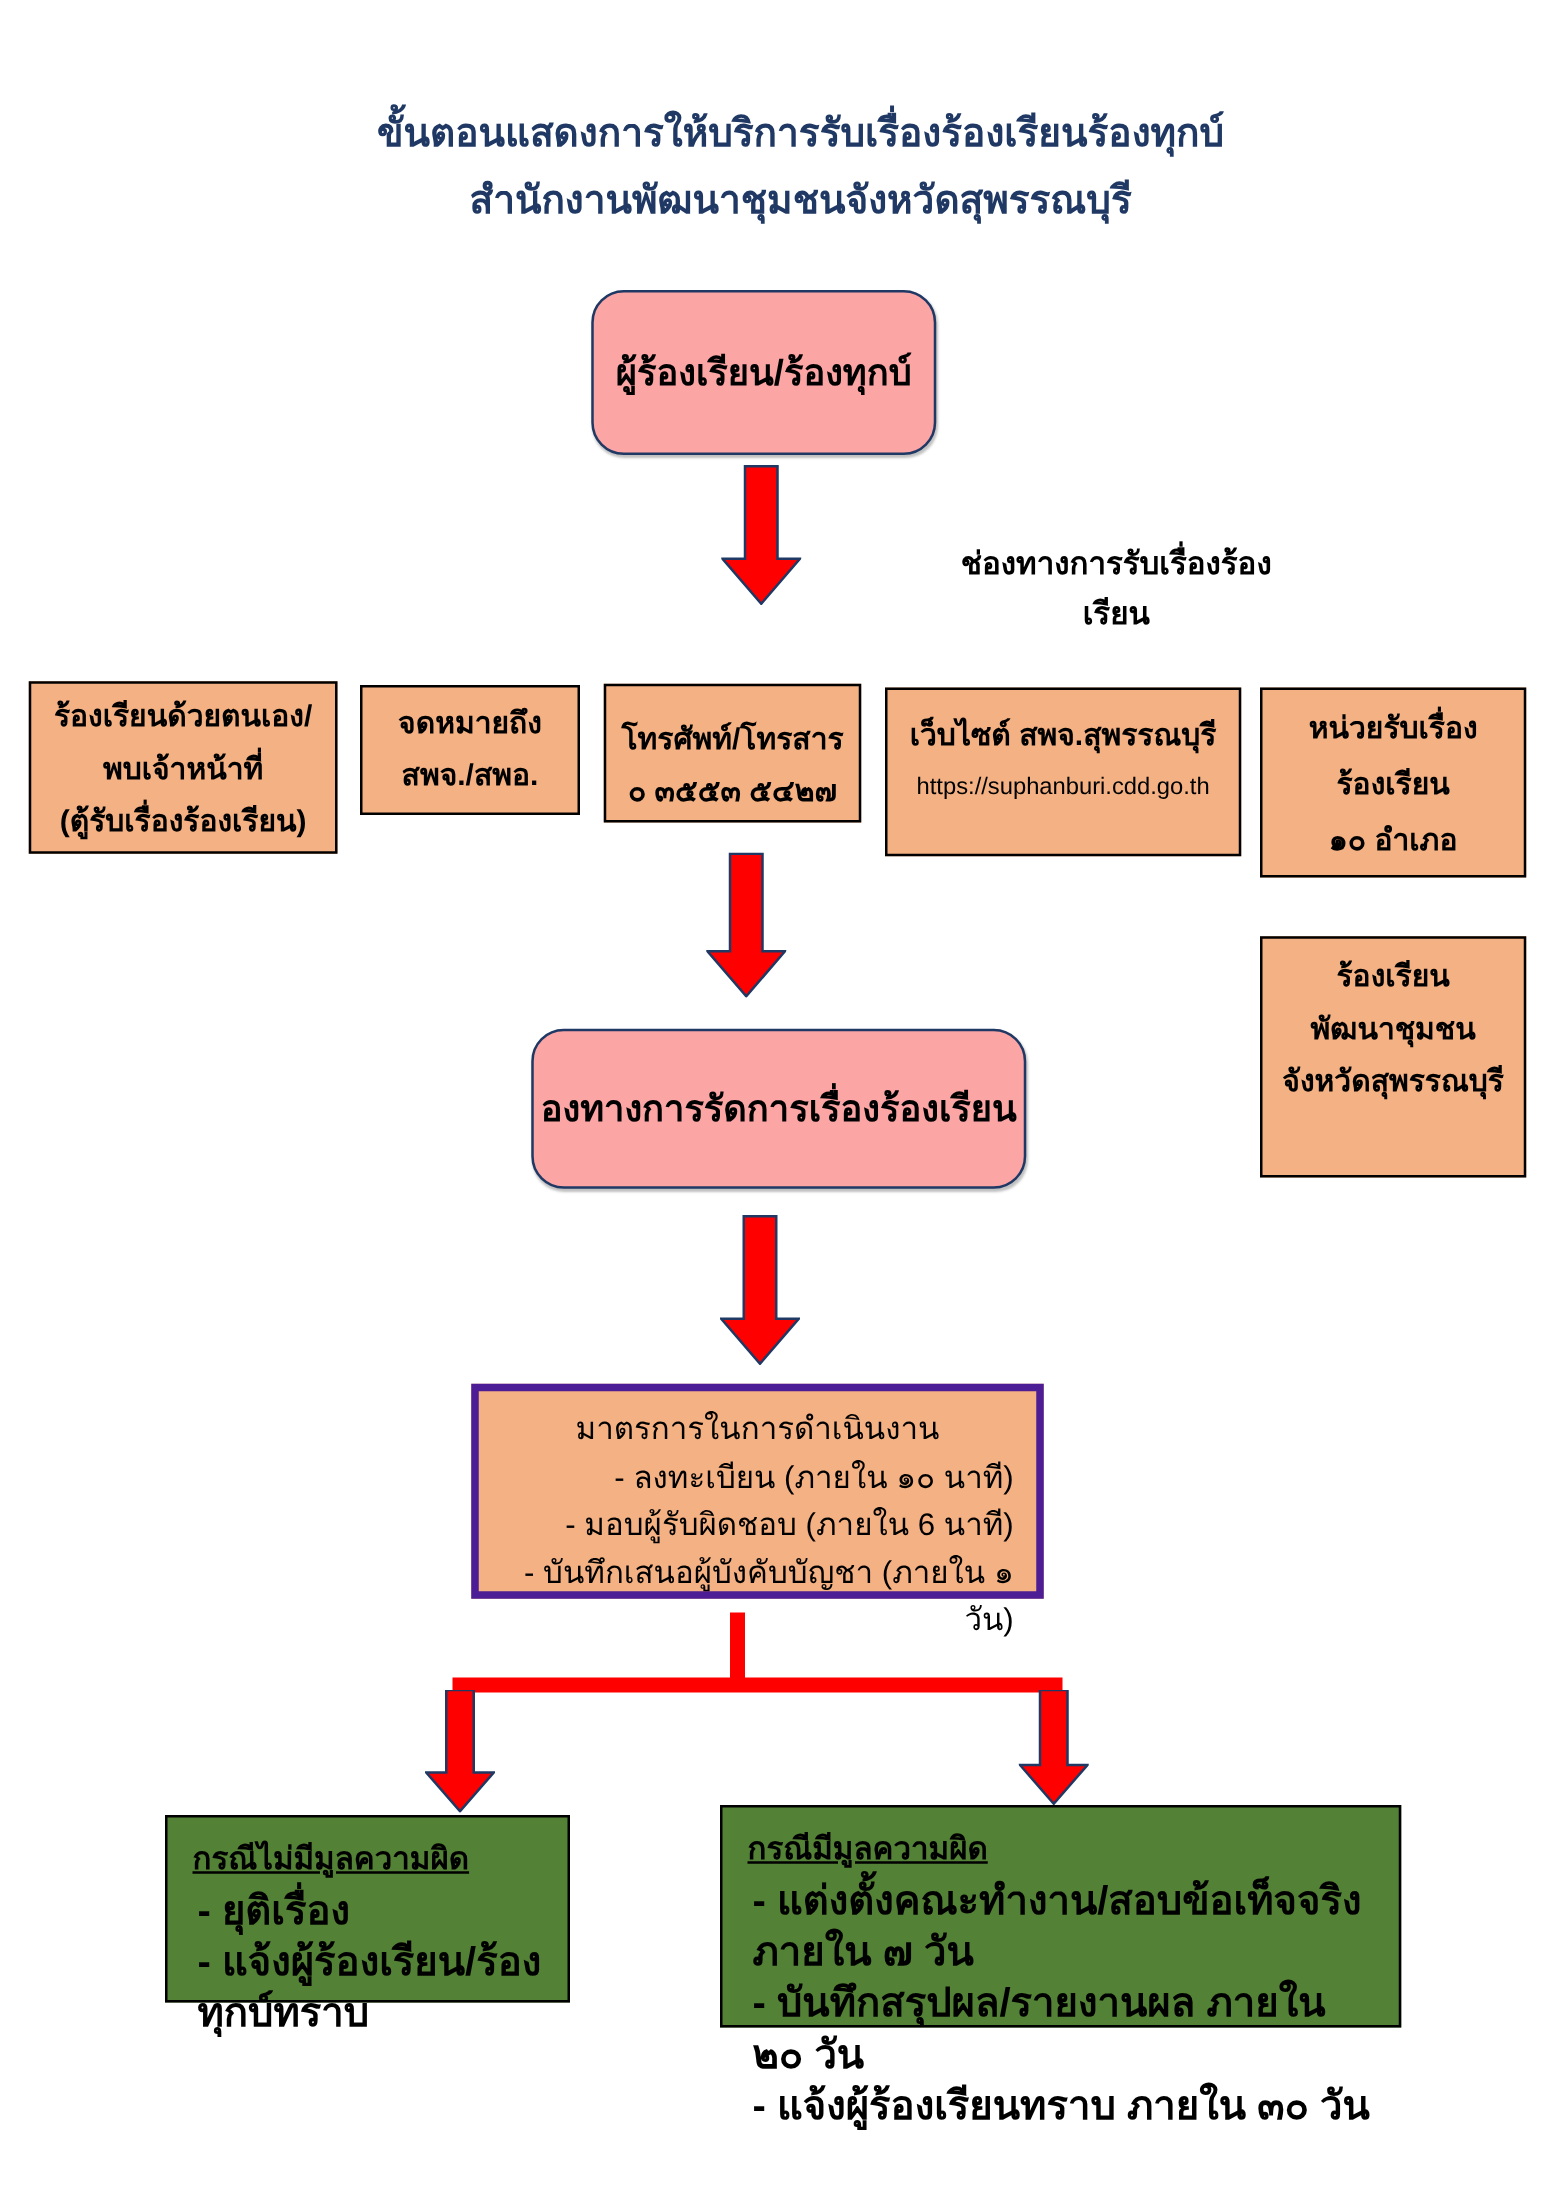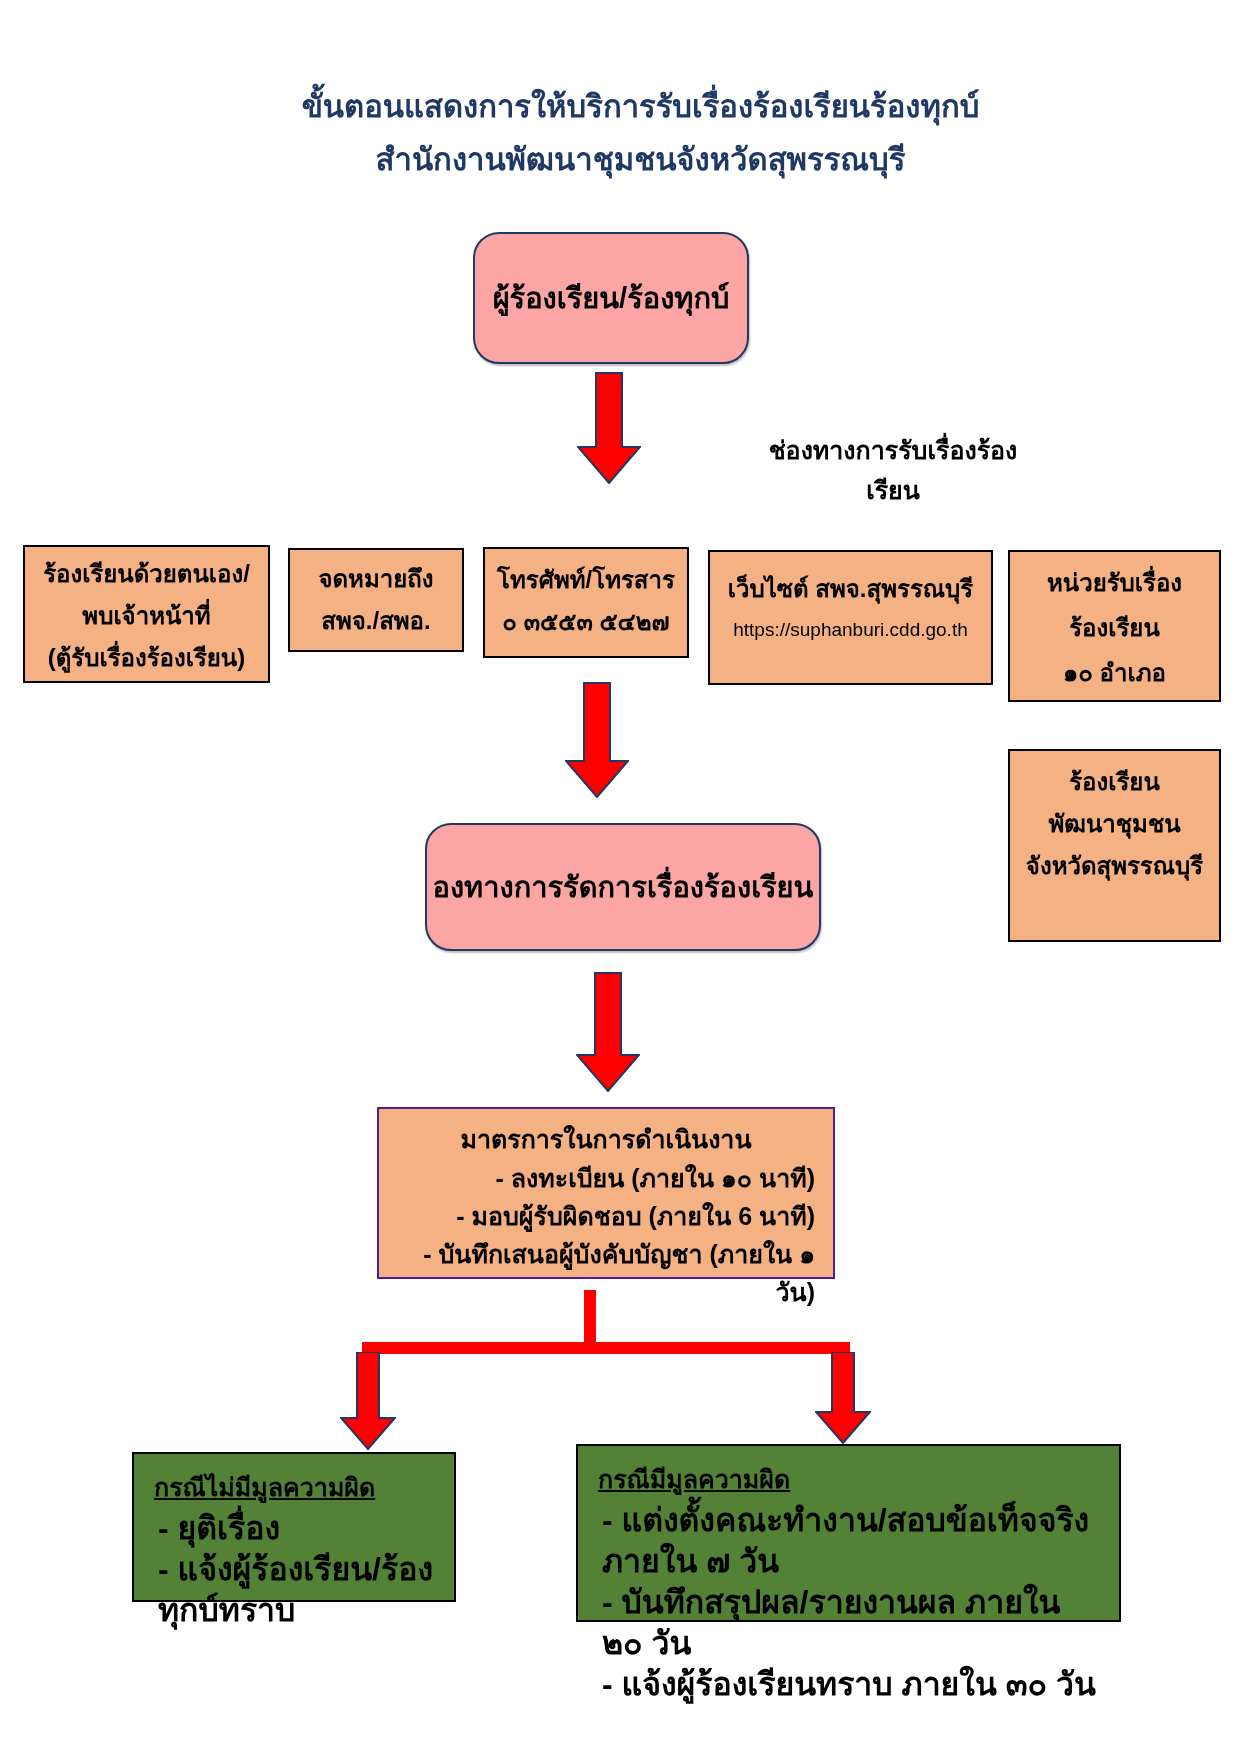--- a/index.html
+++ b/index.html
@@ -21,22 +21,22 @@
   .channel{
     background:#F4B183;border:2px solid #000;
     text-align:center;font-size:24px;font-weight:600;color:#000;
   }
   .channel .line{line-height:42px;}
   .channel .url{font-size:19px;font-weight:400;line-height:40px;}
   .heading-label{
     text-align:center;font-size:25px;font-weight:600;color:#000;
   }
   .measures{
-    background:#F4B183;border:2px solid #4c1d95;color:#000;
-    padding:10px 18px 0 18px;font-size:25px;font-weight:700;
+    background:#F4B183;border:6px solid #4c1d95;color:#000;
+    padding:10px 18px 0 18px;font-size:25px;font-weight:400;
   }
   .measures .m-head{text-align:center;line-height:40px;}
   .measures .m-item{text-align:right;line-height:38px;}
   .outcome{
     background:#538135;border:2px solid #000;color:#000;
     padding:12px 16px 0 20px;font-weight:600;
   }
   .outcome .o-head{font-size:25px;line-height:42px;text-decoration:underline;}
   .outcome .o-item{font-size:32px;line-height:41px;padding-left:4px;}
   .connector{background:#FF0000;}
@@ -64,21 +64,21 @@
   <div class="line">ร้องเรียนด้วยตนเอง/</div>
   <div class="line">พบเจ้าหน้าที่</div>
   <div class="line">(ตู้รับเรื่องร้องเรียน)</div>
 </div>
 
 <div class="pos channel" style="left:288px;top:548px;width:176px;height:104px;padding-top:8px;">
   <div class="line">จดหมายถึง</div>
   <div class="line">สพจ./สพอ.</div>
 </div>
 
-<div class="pos channel" style="left:483px;top:547px;width:206px;height:111px;padding-top:10px;">
+<div class="pos channel" style="left:483px;top:547px;width:206px;height:111px;padding-top:22px;">
   <div class="line">โทรศัพท์/โทรสาร</div>
   <div class="line">๐ ๓๕๕๓ ๕๔๒๗</div>
 </div>
 
 <div class="pos channel" style="left:708px;top:550px;width:285px;height:135px;padding-top:16px;">
   <div class="line">เว็บไซต์ สพจ.สุพรรณบุรี</div>
   <div class="line url">https://suphanburi.cdd.go.th</div>
 </div>
 
 <div class="pos channel" style="left:1008px;top:550px;width:213px;height:152px;padding-top:8px;">

